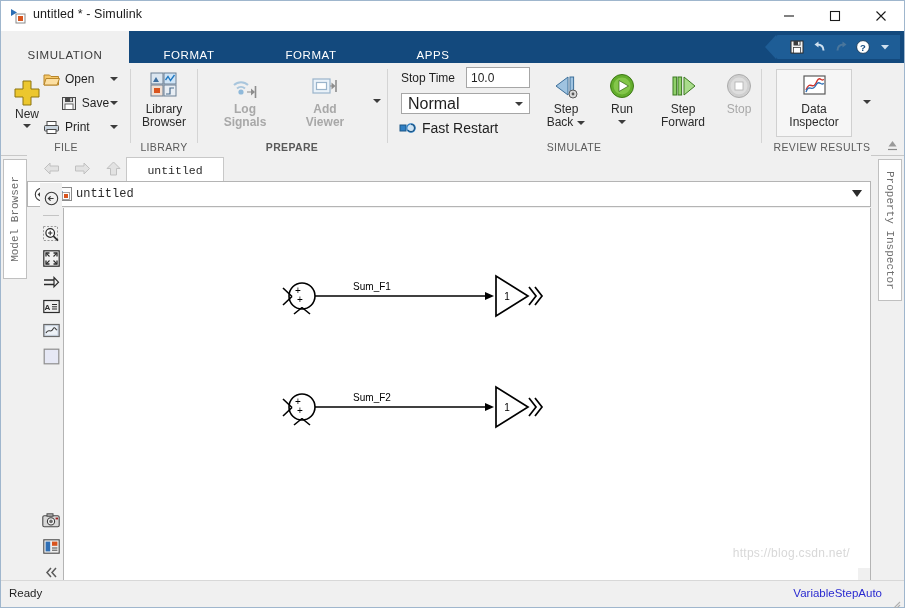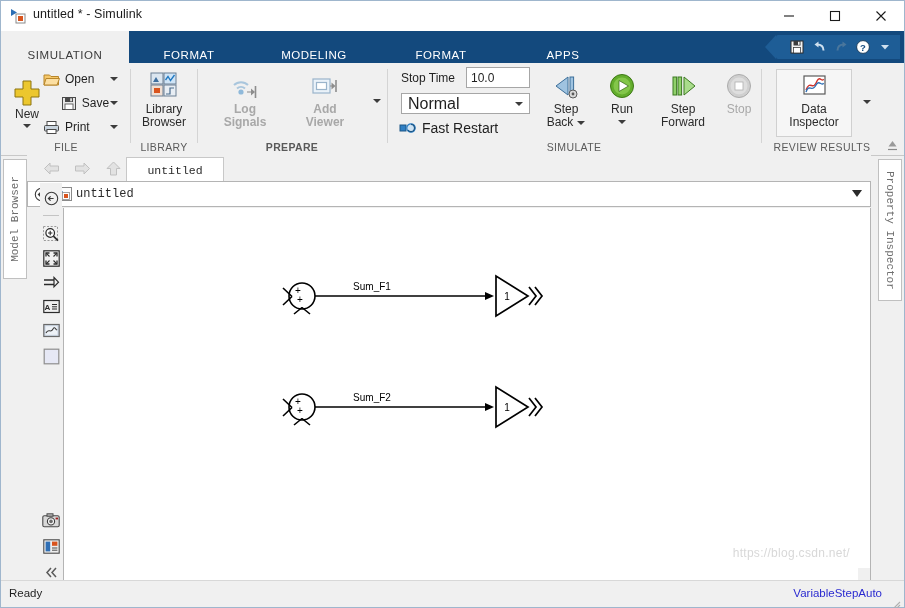--- a/index.html
+++ b/index.html
@@ -110,21 +110,20 @@
             <path d="M1.5 1.5 L10.5 10.5 M10.5 1.5 L1.5 10.5" stroke="#1a1a1a" stroke-width="1.1"></path>
           </svg>
       </div>
     </div>
   </div>
 
   <div class="tabstrip">
     <div class="tabs">
       <div class="tab active" style="width:108px;">SIMULATION</div>
       <div class="tab" style="width:100px;">FORMAT</div>
-      <div class="tab" style="width:110px;">MODELING</div>
       <div class="tab" style="width:104px;">FORMAT</div>
       <div class="tab" style="width:100px;">APPS</div>
     </div>
     <div class="qat">
       <div class="qbtn">
         <svg width="16" height="16" viewBox="0 0 16 16">
           <rect x="2" y="2" width="12" height="12" fill="#f2f2f2" stroke="#2b2b2b" stroke-width="1"></rect>
           <rect x="4.5" y="2" width="7" height="4.5" fill="#3c3c3c"></rect>
           <rect x="9" y="2.8" width="1.6" height="3" fill="#f2f2f2"></rect>
           <rect x="4.5" y="8.5" width="7" height="5.5" fill="#fff" stroke="#3c3c3c" stroke-width=".8"></rect>

